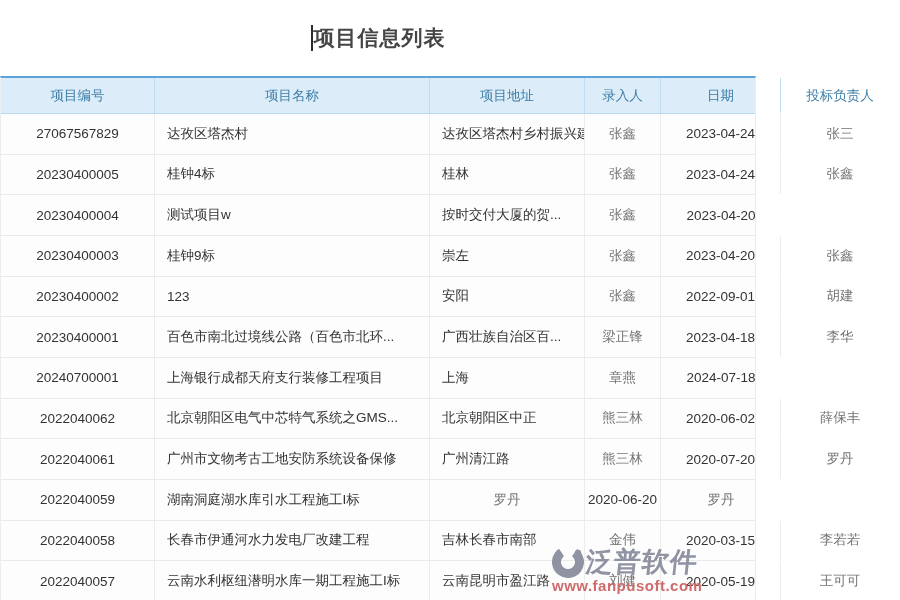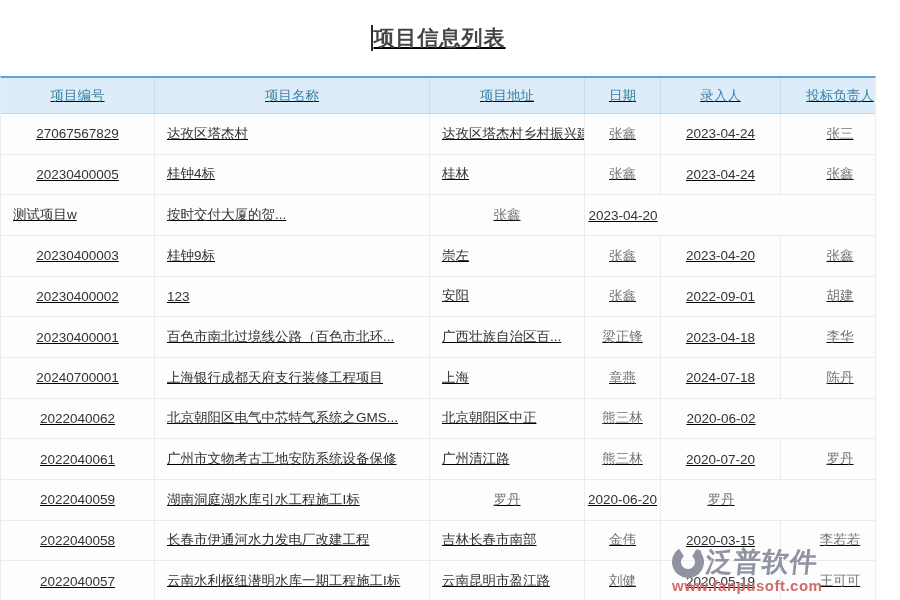--- a/index.html
+++ b/index.html
@@ -1,18 +1,18 @@
 <!DOCTYPE html>
 <html><head>
 <meta charset="utf-8">
 <style>
   * { margin:0; padding:0; box-sizing:border-box; }
   html,body { width:900px; height:600px; overflow:hidden; background:#fff;
     font-family:"Liberation Sans","DejaVu Sans",sans-serif; }
-  .page { position:relative; width:876px; height:600px;text-decoration:underline; }
+  .page { position:relative; width:756px; height:600px; }
 
   
   .title-bar { height:76px; display:flex; align-items:center; justify-content:center; }
   .caret { width:2px; height:26px; background:#2b2b2b; margin-right:1px; }
   h1.page-title { font-size:21px; font-weight:bold; color:#454545; letter-spacing:1px; }
 
   
   .tbl { border-top:2px solid #5ea3d8; border-left:1px solid #e9eef3; border-right:1px solid #e9eef3; }
   .thead { display:grid; grid-template-columns:154px 275px 155px 76px 120px 118px;
     background:#dcecf8; height:36px; border-bottom:1px solid #b9d9ef; }
@@ -45,22 +45,22 @@
   <div class="title-bar">
     <span class="caret"></span>
     <h1 class="page-title">项目信息列表</h1>
   </div>
 
   <div class="tbl">
     <div class="thead">
       <div class="th">项目编号</div>
       <div class="th">项目名称</div>
       <div class="th">项目地址</div>
+      <div class="th">录入人</div>
       <div class="th">日期</div>
-      <div class="th">录入人</div>
       <div class="th">投标负责人</div>
     </div>
     <div id="tbody">
     <div class="tr">
       <div class="td">27067567829</div>
       <div class="td left">达孜区塔杰村</div>
       <div class="td left">达孜区塔杰村乡村振兴建设项目</div>
       <div class="td">
             <span class="link">张鑫</span>
           </div>
@@ -77,20 +77,21 @@
       <div class="td">
             <span class="link">张鑫</span>
           </div>
       <div class="td">2023-04-24</div>
       <div class="td">
             <span class="link">张鑫</span>
           </div>
     </div>
 
     <div class="tr">
+      <div class="td">20230400004</div>
       <div class="td left">测试项目w</div>
       <div class="td left">按时交付大厦的贺...</div>
       <div class="td">
             <span class="link">张鑫</span>
           </div>
       <div class="td">2023-04-20</div>
     </div>
 
     <div class="tr">
       <div class="td">20230400003</div>
@@ -132,33 +133,33 @@
     </div>
 
     <div class="tr">
       <div class="td">20240700001</div>
       <div class="td left">上海银行成都天府支行装修工程项目</div>
       <div class="td left">上海</div>
       <div class="td">
             <span class="link">章燕</span>
           </div>
       <div class="td">2024-07-18</div>
-      <div class="td">
-            <span class="link">陈丹</span>
-          </div>
     </div>
 
     <div class="tr">
       <div class="td">2022040062</div>
       <div class="td left">北京朝阳区电气中芯特气系统之GMS...</div>
       <div class="td left">北京朝阳区中正</div>
       <div class="td">
             <span class="link">熊三林</span>
           </div>
       <div class="td">2020-06-02</div>
+      <div class="td">
+            <span class="link">薛保丰</span>
+          </div>
     </div>
 
     <div class="tr">
       <div class="td">2022040061</div>
       <div class="td left">广州市文物考古工地安防系统设备保修</div>
       <div class="td left">广州清江路</div>
       <div class="td">
             <span class="link">熊三林</span>
           </div>
       <div class="td">2020-07-20</div>

